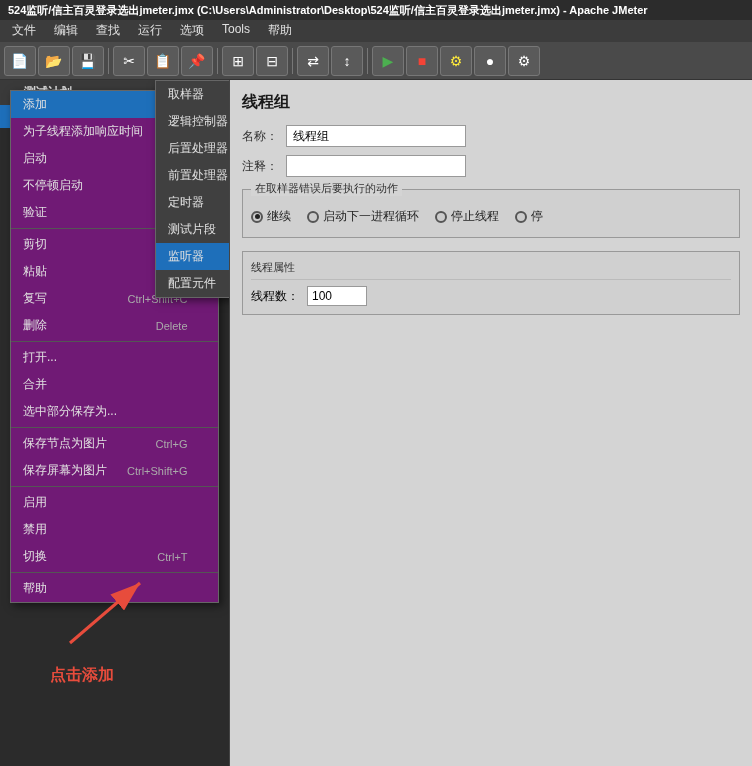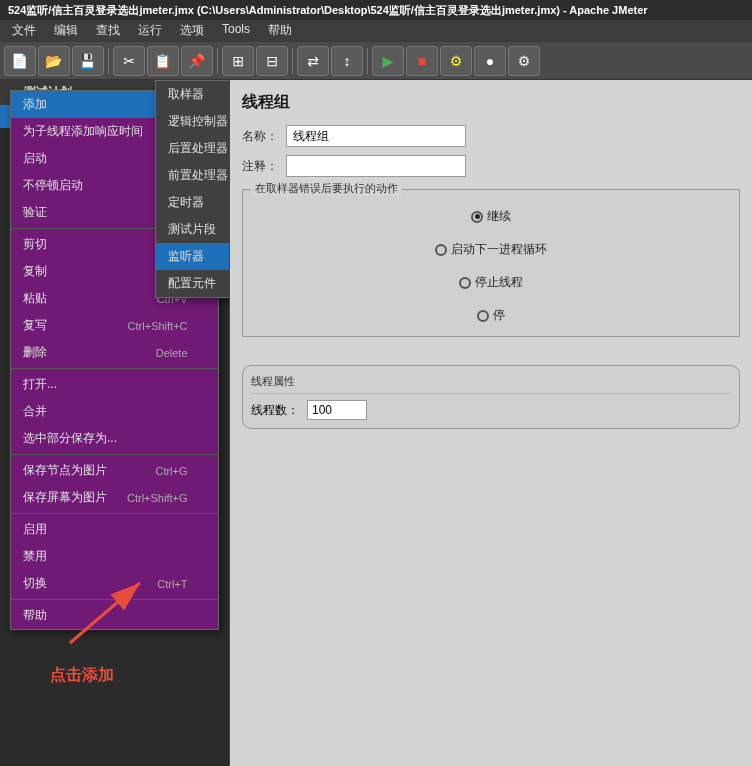--- a/index.html
+++ b/index.html
@@ -207,41 +207,40 @@
       border: 1px solid #999;
       padding: 3px 6px;
       font-size: 12px;
       min-width: 180px;
       height: 22px;
     }
 
     .section-box {
       border: 1px solid #999;
       padding: 8px;
-      margin-bottom: 28px;
+      margin-bottom: 13px;
       background: #d0d0d0;
       position: relative;
     }
 
     .section-box-title {
       position: absolute;
       top: -9px;
       left: 8px;
       background: #d4d4d4;
       padding: 0 4px;
       font-size: 11px;
       color: #333;
     }
 
     .radio-group {
       display: flex;
       align-items: center;
       gap: 16px;
       padding: 4px 0;
-      flex-direction: column;
     }
 
     .radio-item {
       display: flex;
       align-items: center;
       gap: 4px;
       font-size: 12px;
       color: #222;
     }
 
@@ -400,24 +399,20 @@
         </div>
         <div class="context-menu-item">
           <span>验证</span>
         </div>
         <div class="context-menu-separator"></div>
         <div class="context-menu-item">
           <span>剪切</span>
           <span class="shortcut">Ctrl+X</span>
         </div>
         <div class="context-menu-item">
-          <span>复制</span>
-          <span class="shortcut">Ctrl+C</span>
-        </div>
-        <div class="context-menu-item">
           <span>粘贴</span>
           <span class="shortcut">Ctrl+V</span>
         </div>
         <div class="context-menu-item">
           <span>复写</span>
           <span class="shortcut">Ctrl+Shift+C</span>
         </div>
         <div class="context-menu-item">
           <span>删除</span>
           <span class="shortcut">Delete</span>
@@ -537,21 +532,21 @@
           <div class="radio-dot"></div>
           <span>停止线程</span>
         </label>
         <label class="radio-item">
           <div class="radio-dot"></div>
           <span>停</span>
         </label>
       </div>
     </div>
 
-    <div class="thread-props" style="margin-top:10px;border-radius:9px;">
+    <div class="thread-props" style="margin-top:10px;">
       <div class="thread-props-title">
         <span>线程属性</span>
       </div>
       <div class="thread-count-row">
         <span>线程数：</span>
         <input type="text" class="thread-count-input" value="100" style="">
       </div>
     </div>
   </div>
 

